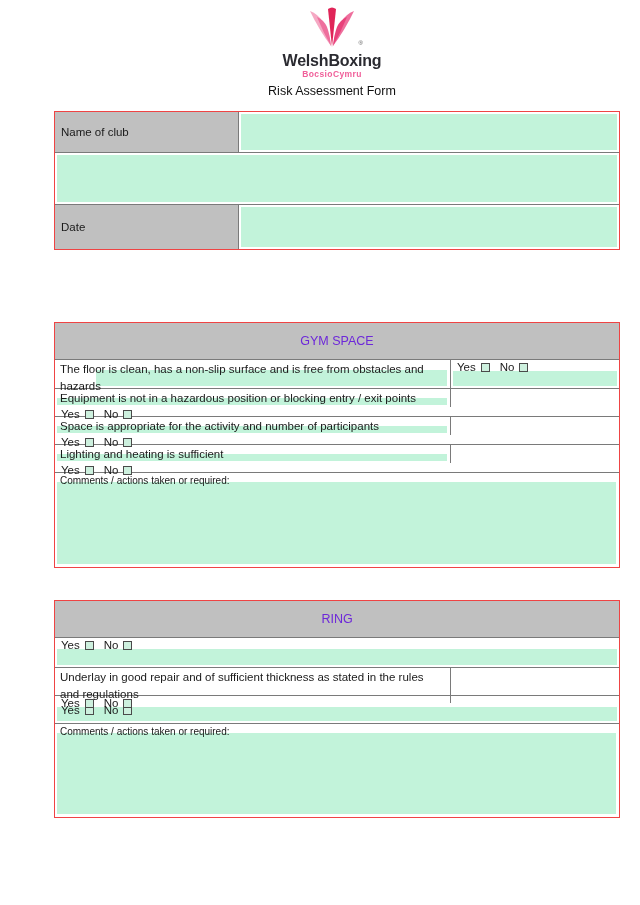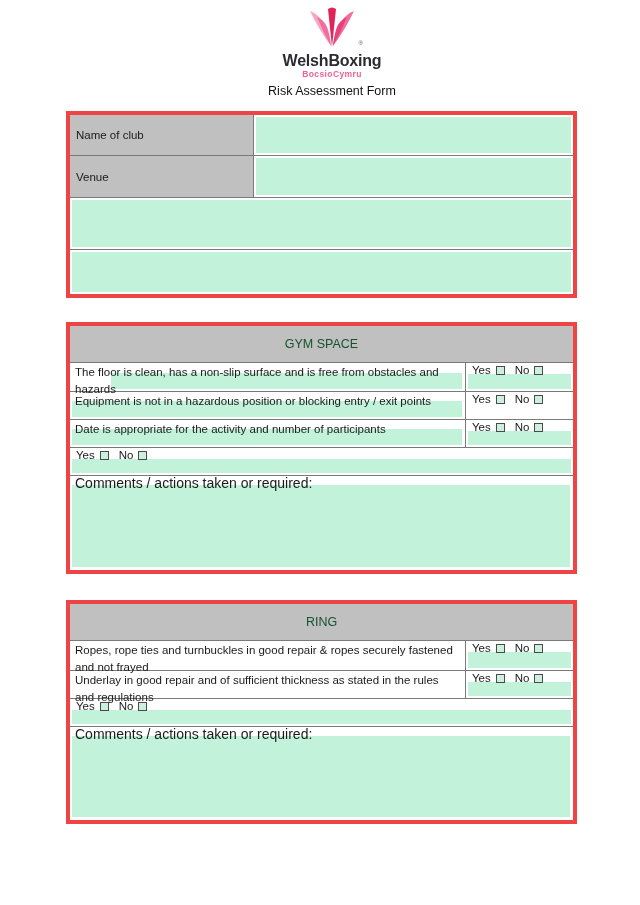--- a/index.html
+++ b/index.html
@@ -9,56 +9,56 @@
 
   
   .header { position: absolute; top: 6px; left: 12px; width: 100%; text-align: center; }
   .logo-wrap { position: relative; display: inline-block; width: 58px; height: 42px; }
   .reg-mark { position: absolute; right: -2px; bottom: 2px; font-size: 6px; color: #555; }
   .brand { font-size: 16px; font-weight: bold; color: #2b2b31; letter-spacing: -0.2px; line-height: 17px; }
   .brand-sub { font-size: 8.5px; font-weight: bold; color: #f0609a; letter-spacing: 0.4px; line-height: 11px; }
   .form-title { margin-top: 4px; font-size: 12.5px; color: #111; line-height: 15px; }
 
   
-  .tbl { position: absolute; left: 66px; width: 511px; background: #fff; border: 4px solid #ef4444; }
+  .tbl { position: absolute; left: 54px; width: 566px; background: #fff; border: 1px solid #ef4444; }
   .row { display: flex; border-bottom: 1px solid #7a7a7a; position: relative; }
   .row:last-child { border-bottom: none; }
 
   
   .info-label { width: 184px; background: #c0c0c0; border-right: 1px solid #7a7a7a;
                 padding: 4px 6px; font-size: 11.5px; line-height: 14px;
                 display: flex; align-items: center; }
   .info-value { flex: 1; padding: 2px 2px; background: #fff; }
   .field-green { width: 100%; height: 100%; background: #c2f3da; }
 
   
   .section-header { height: 37px; background: #c0c0c0; border-bottom: 1px solid #7a7a7a;
                     display: flex; align-items: center; justify-content: center;
-                    font-size: 12.5px; color: #14532d; }
+                    font-size: 12.5px; color: #6d28d9; }
   .q-text { width: 396px; border-right: 1px solid #7a7a7a; position: relative;
             font-size: 11.5px; line-height: 17px; padding: 1px 8px 0 5px; }
   .q-text .txt { position: relative; z-index: 1; }
   .q-yesno { flex: 1; position: relative; font-size: 11.5px; padding: 1px 0 0 6px; white-space: nowrap; }
   .yn-line { position: relative; z-index: 1; margin-top: 20px; }
   .band { position: absolute; background: #c2f3da; z-index: 0; }
   .band-q { left: 2px; right: 3px; top: 9px; bottom: 2px; }
   .band-q-offset { left: 41px; right: 3px; top: 10px; bottom: 2px; }
   .band-yn { left: 2px; right: 2px; top: 11px; bottom: 2px; }
   .checkbox { display: inline-block; width: 9px; height: 9px; border: 1px solid #4a4a4a;
               background: #cdf0de; vertical-align: -1px; }
   .cb-yes { margin: 0 10px 0 5px; }
   .cb-no  { margin: 0 0 0 5px; }
-  .comments-cell { position: relative; width: 100%; font-size: 14px; line-height: 13.5px;
+  .comments-cell { position: relative; width: 100%; font-size: 10px; line-height: 13.5px;
                    padding: 1px 4px 0 5px; }
   .comments-cell .txt { position: relative; z-index: 1; }
   .band-comments { left: 2px; right: 3px; top: 9px; bottom: 3px; }
 
   
   .h41 { height: 41px; } .h42 { height: 42px; } .h52 { height: 52px; } .h44 { height: 44px; }
-  .h29 { height: 29px; } .h28 { height: 28px; } .h30 { height: 30px; }
+  .h29 { height: 29px; } .h28 { height: 28px; flex-direction: column; } .h30 { height: 30px; }
   .h94 { height: 94px; } .h93 { height: 93px; }
 
   .tbl-info { top: 111px; }
   .tbl-gym  { top: 322px; }
   .tbl-ring { top: 600px; }
 </style>
 </head>
 <body>
 
 <div class="page">
@@ -79,32 +79,27 @@
     <div class="form-title">Risk Assessment Form</div>
   </div>
 
   <div class="tbl tbl-info">
     <div class="row h41">
       <div class="info-label">Name of club</div>
       <div class="info-value">
         <div class="field-green"></div>
       </div>
     </div>
-    <div class="row h42">
-      <div class="info-label">Venue</div>
-      <div class="info-value">
-        <div class="field-green"></div>
-      </div>
-    </div>
     <div class="row h52">
       <div class="info-value">
         <div class="field-green"></div>
       </div>
     </div>
     <div class="row h44">
+      <div class="info-label">Date</div>
       <div class="info-value">
         <div class="field-green"></div>
       </div>
     </div>
   </div>
 
   <div class="tbl tbl-gym">
     <div class="section-header">GYM SPACE</div>
 
     <div class="row h29">
@@ -124,50 +119,51 @@
         <span class="txt">Equipment is not in a hazardous position or blocking entry / exit points</span>
       </div>
       <div class="q-yesno">
         <span class="yn-line"><span>Yes</span><span class="checkbox cb-yes"></span><span>No</span><span class="checkbox cb-no"></span></span>
       </div>
     </div>
 
     <div class="row h28">
       <div class="q-text">
         <div class="band band-q"></div>
-        <span class="txt">Date is appropriate for the activity and number of participants</span>
+        <span class="txt">Space is appropriate for the activity and number of participants</span>
       </div>
       <div class="q-yesno">
         <div class="band band-yn"></div>
         <span class="yn-line"><span>Yes</span><span class="checkbox cb-yes"></span><span>No</span><span class="checkbox cb-no"></span></span>
       </div>
     </div>
 
     <div class="row h28">
+      <div class="q-text">
+        <div class="band band-q"></div>
+        <span class="txt">Lighting and heating is sufficient</span>
+      </div>
       <div class="q-yesno">
         <div class="band band-yn"></div>
         <span class="yn-line"><span>Yes</span><span class="checkbox cb-yes"></span><span>No</span><span class="checkbox cb-no"></span></span>
       </div>
     </div>
 
     <div class="row h94">
       <div class="comments-cell">
         <div class="band band-comments"></div>
         <span class="txt">Comments / actions taken or required:</span>
       </div>
     </div>
   </div>
 
   <div class="tbl tbl-ring">
     <div class="section-header">RING</div>
 
     <div class="row h30">
-      <div class="q-text">
-        <span class="txt">Ropes, rope ties and turnbuckles in good repair &amp; ropes securely fastened and not frayed</span>
-      </div>
       <div class="q-yesno">
         <div class="band band-yn"></div>
         <span class="yn-line"><span>Yes</span><span class="checkbox cb-yes"></span><span>No</span><span class="checkbox cb-no"></span></span>
       </div>
     </div>
 
     <div class="row h28">
       <div class="q-text">
         <span class="txt">Underlay in good repair and of sufficient thickness as stated in the rules and regulations</span>
       </div>

